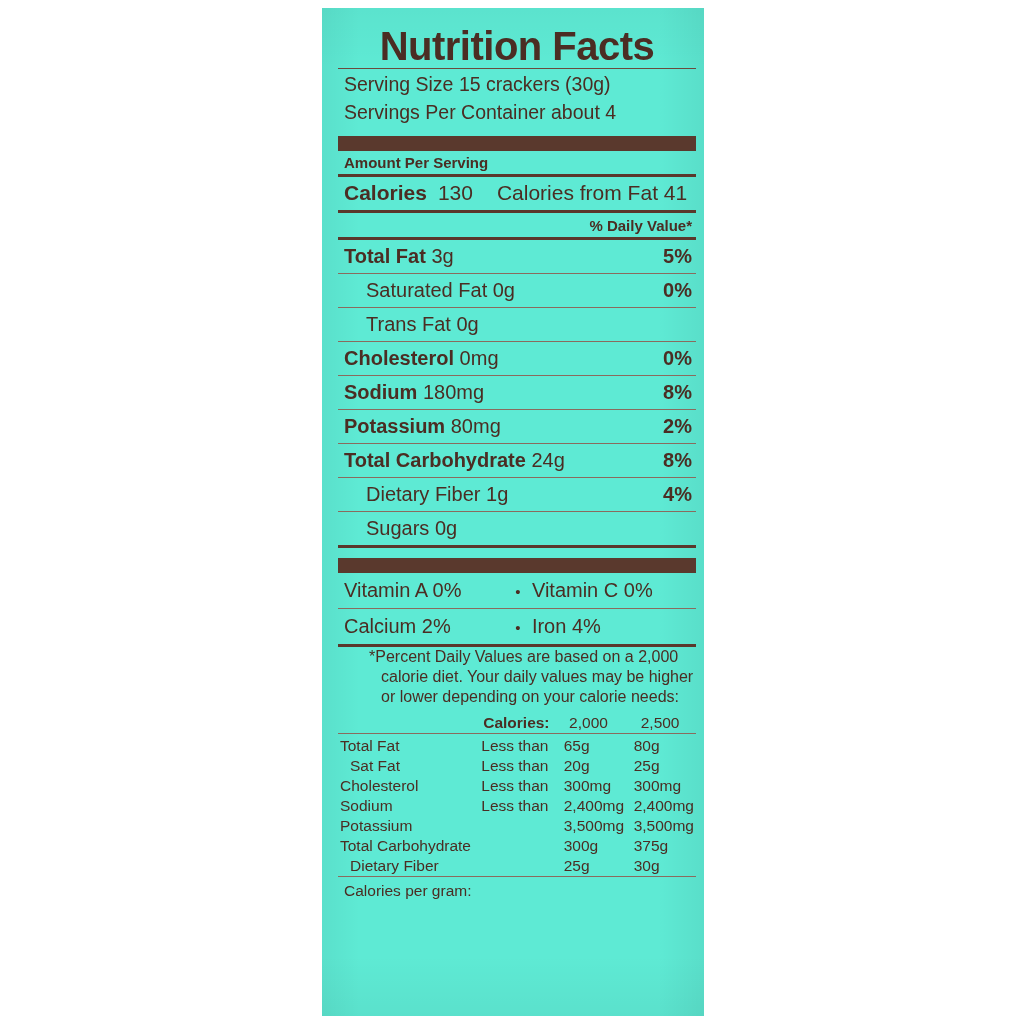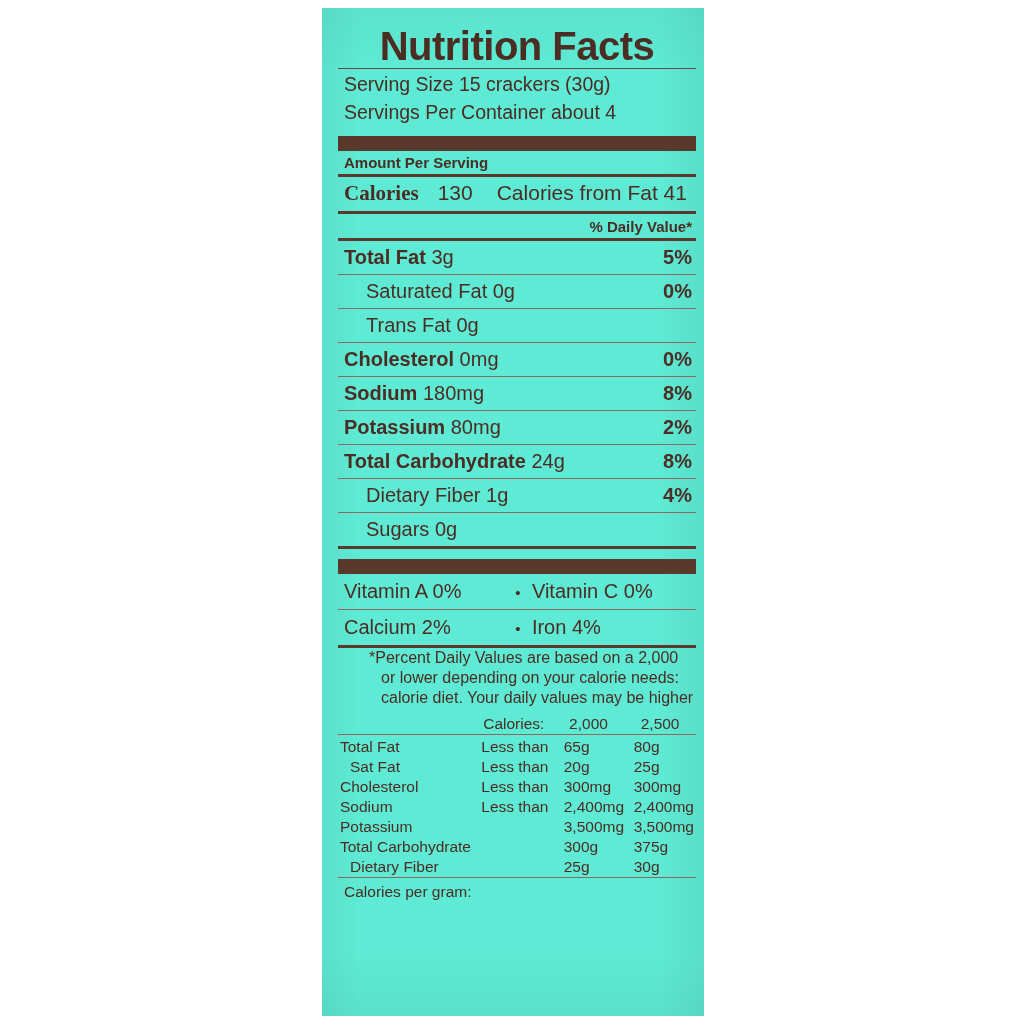--- a/index.html
+++ b/index.html
@@ -70,21 +70,21 @@
     font-size: 15px;
     font-weight: bold;
     padding: 3px 0 3px 6px;
   }
   .cal-row {
     display: flex;
     align-items: baseline;
     padding: 4px 0 5px 6px;
     font-size: 21px;
   }
-  .cal-row .b { font-weight: bold; margin-right: 19px; font-family: Liberation Serif, serif; }
+  .cal-row .b { font-weight: bold; margin-right: 11px; }
   .cal-row .v { margin-right: 24px; }
   .dv-row {
     text-align: right;
     font-size: 15px;
     font-weight: bold;
     padding: 4px 4px 3px 0;
   }
   .line {
     display: flex;
     align-items: baseline;
@@ -119,21 +119,21 @@
   }
   table.dvtable td {
     padding: 1px 2px;
     vertical-align: baseline;
     white-space: nowrap;
   }
   td.c-name { width: 40%; }
   td.c-less { width: 24%; }
   td.c-a { width: 20%; }
   td.c-b { width: 16%; }
-  td.hdr-cal { text-align: left; padding-left: 36px; }
+  td.hdr-cal { text-align: left; padding-left: 36px; font-weight: bold; }
   .sub-ind { padding-left: 12px !important; }
   .calspg {
     font-size: 15.5px;
     line-height: 1.3;
     padding: 4px 2px 0 6px;
   }
 </style>
 </head>
 <body>
 
@@ -230,22 +230,22 @@
 
       <div class="vits">
         <span class="cell">Calcium 2%</span>
         <span class="dot">•</span>
         <span class="cell">Iron 4%</span>
       </div>
       <div class="rule-med"></div>
 
       <div class="footnote">
         <span>*Percent Daily Values are based on a 2,000</span>
+        <span class="hang">calorie diet. Your daily values may be higher</span>
         <span class="hang">or lower depending on your calorie needs:</span>
-        <span class="hang">calorie diet. Your daily values may be higher</span>
       </div>
 
       <table class="dvtable">
         <tbody>
           <tr>
             <td class="c-name"></td>
             <td class="c-less hdr-cal">Calories:</td>
             <td class="c-a">2,000</td>
             <td class="c-b">2,500</td>
           </tr>

